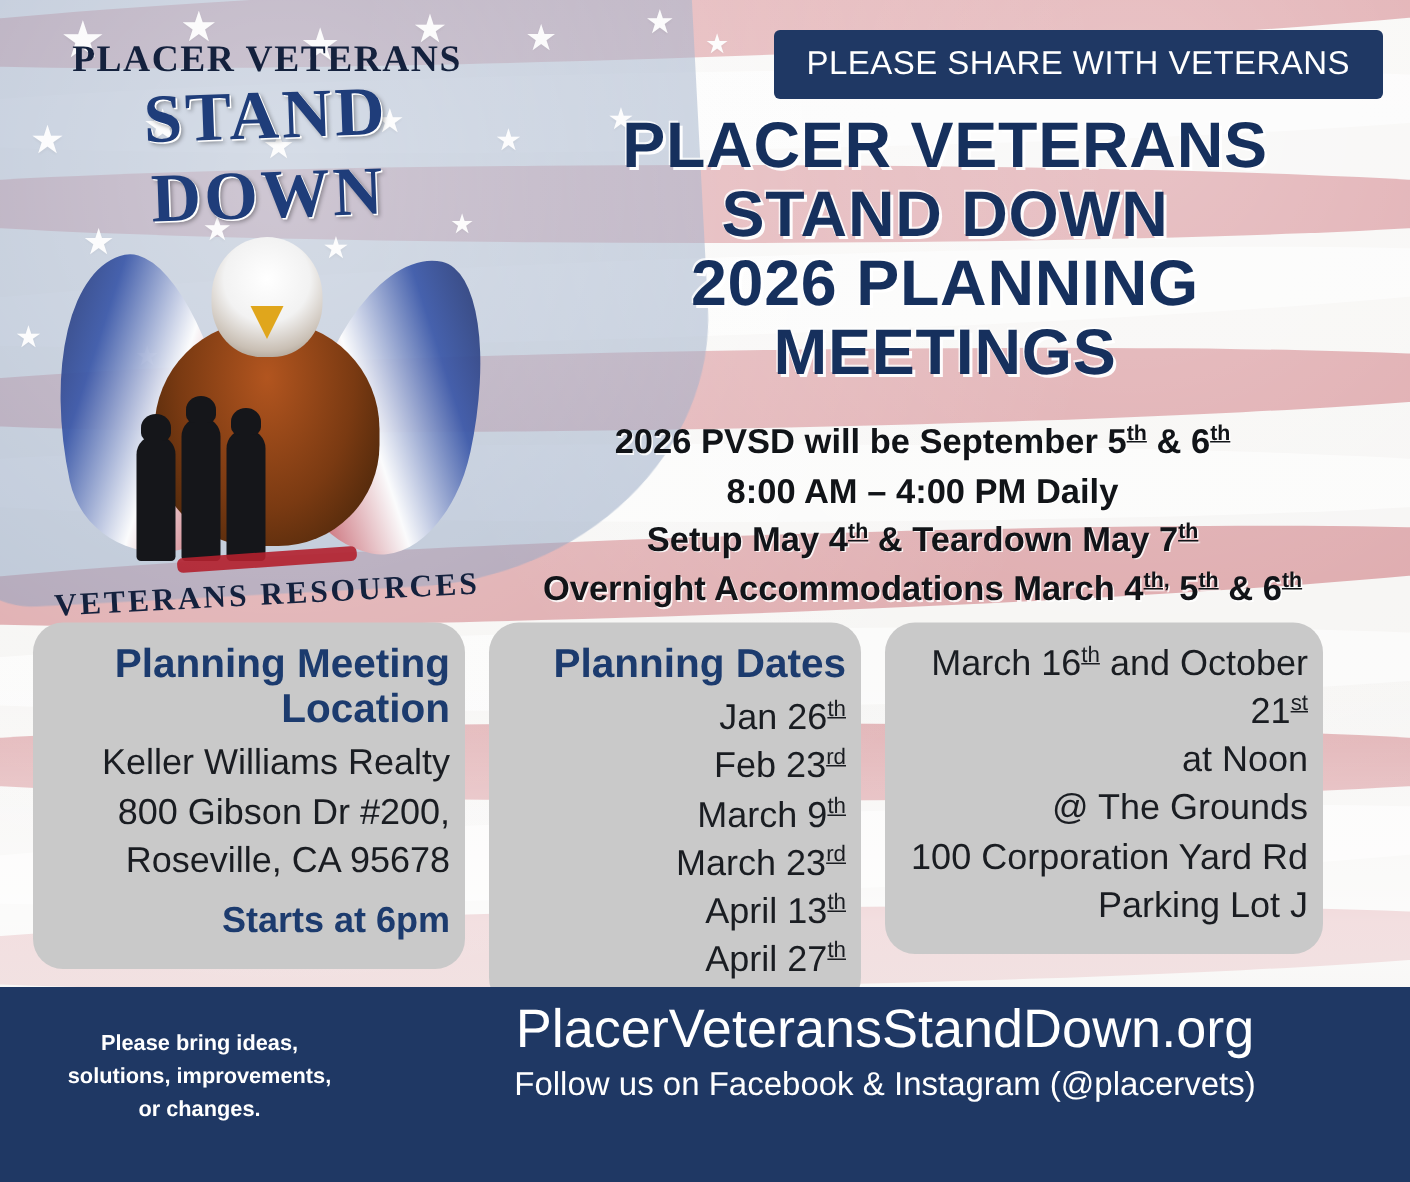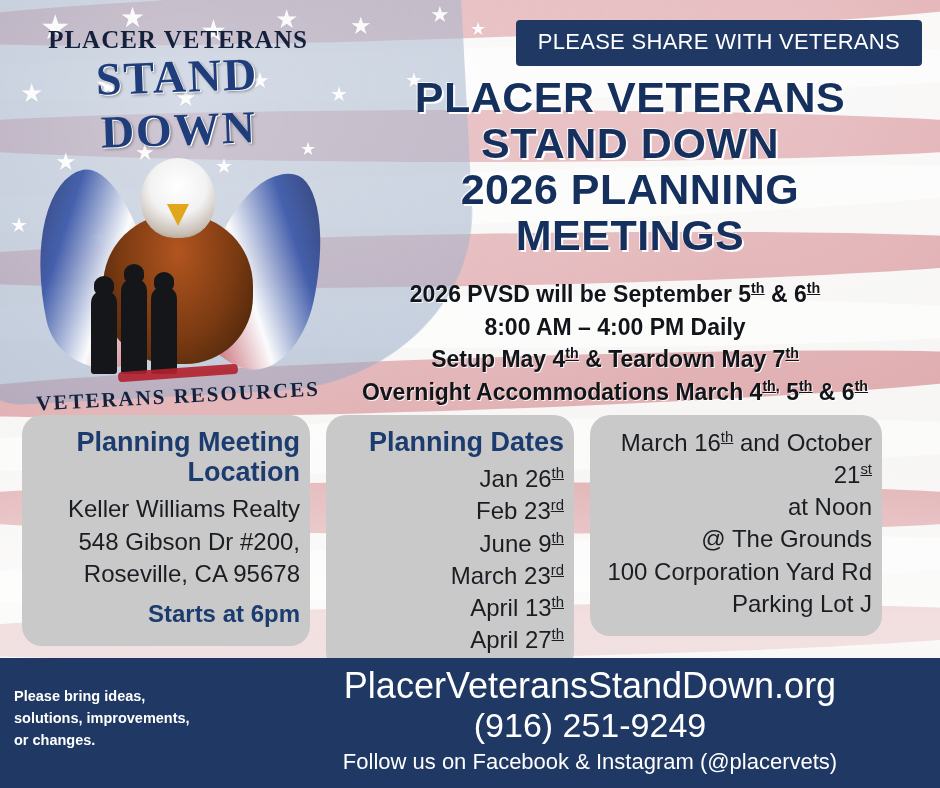--- a/index.html
+++ b/index.html
@@ -236,21 +236,21 @@
     position: absolute;
     left: 0; bottom: 0;
     width: 940px; height: 130px;
     background: #1f3864;
     color: #ffffff;
   }
   .footer-note {
     position: absolute;
     left: 14px; top: 28px;
     width: 238px;
-    text-align: left;
+    text-align: center;
     font-size: 14.5px;
     font-weight: bold;
     line-height: 1.5;
   }
   .footer-main {
     position: absolute;
     left: 250px; top: 8px;
     width: 680px;
     text-align: center;
   }
@@ -344,31 +344,31 @@
   </div>
 
   <div class="cards">
 
     <div class="card loc">
       <div class="card-title">
         <div>Planning Meeting</div>
         <div>Location</div>
       </div>
       <div class="card-line">Keller Williams Realty</div>
-      <div class="card-line">548 Gibson Dr #200,</div>
+      <div class="card-line">800 Gibson Dr #200,</div>
       <div class="card-line">Roseville, CA 95678</div>
       <div class="card-line bold sp">Starts at 6pm</div>
     </div>
 
     <div class="card dates">
       <div class="card-title">Planning Dates</div>
       <div id="dates-list">
           <div class="card-line"><span>Jan 26</span><sup>th</sup></div>
           <div class="card-line"><span>Feb 23</span><sup>rd</sup></div>
-          <div class="card-line"><span>June 9</span><sup>th</sup></div>
+          <div class="card-line"><span>March 9</span><sup>th</sup></div>
           <div class="card-line"><span>March 23</span><sup>rd</sup></div>
           <div class="card-line"><span>April 13</span><sup>th</sup></div>
           <div class="card-line"><span>April 27</span><sup>th</sup></div>
         </div>
     </div>
 
     <div class="card walk">
       <div class="card-line">
         <span>March 16</span><sup>th</sup><span> and October 21</span><sup>st</sup>
       </div>
@@ -381,18 +381,17 @@
   </div>
 
   <div class="footer">
     <div class="footer-note">
       <div>Please bring ideas,</div>
       <div>solutions, improvements,</div>
       <div>or changes.</div>
     </div>
     <div class="footer-main">
       <div class="footer-url">PlacerVeteransStandDown.org</div>
-      <div class="footer-phone">(916) 251-9249</div>
       <div class="footer-social">Follow us on Facebook &amp; Instagram (@placervets)</div>
     </div>
   </div>
 
 </div>
 
 </body></html>

